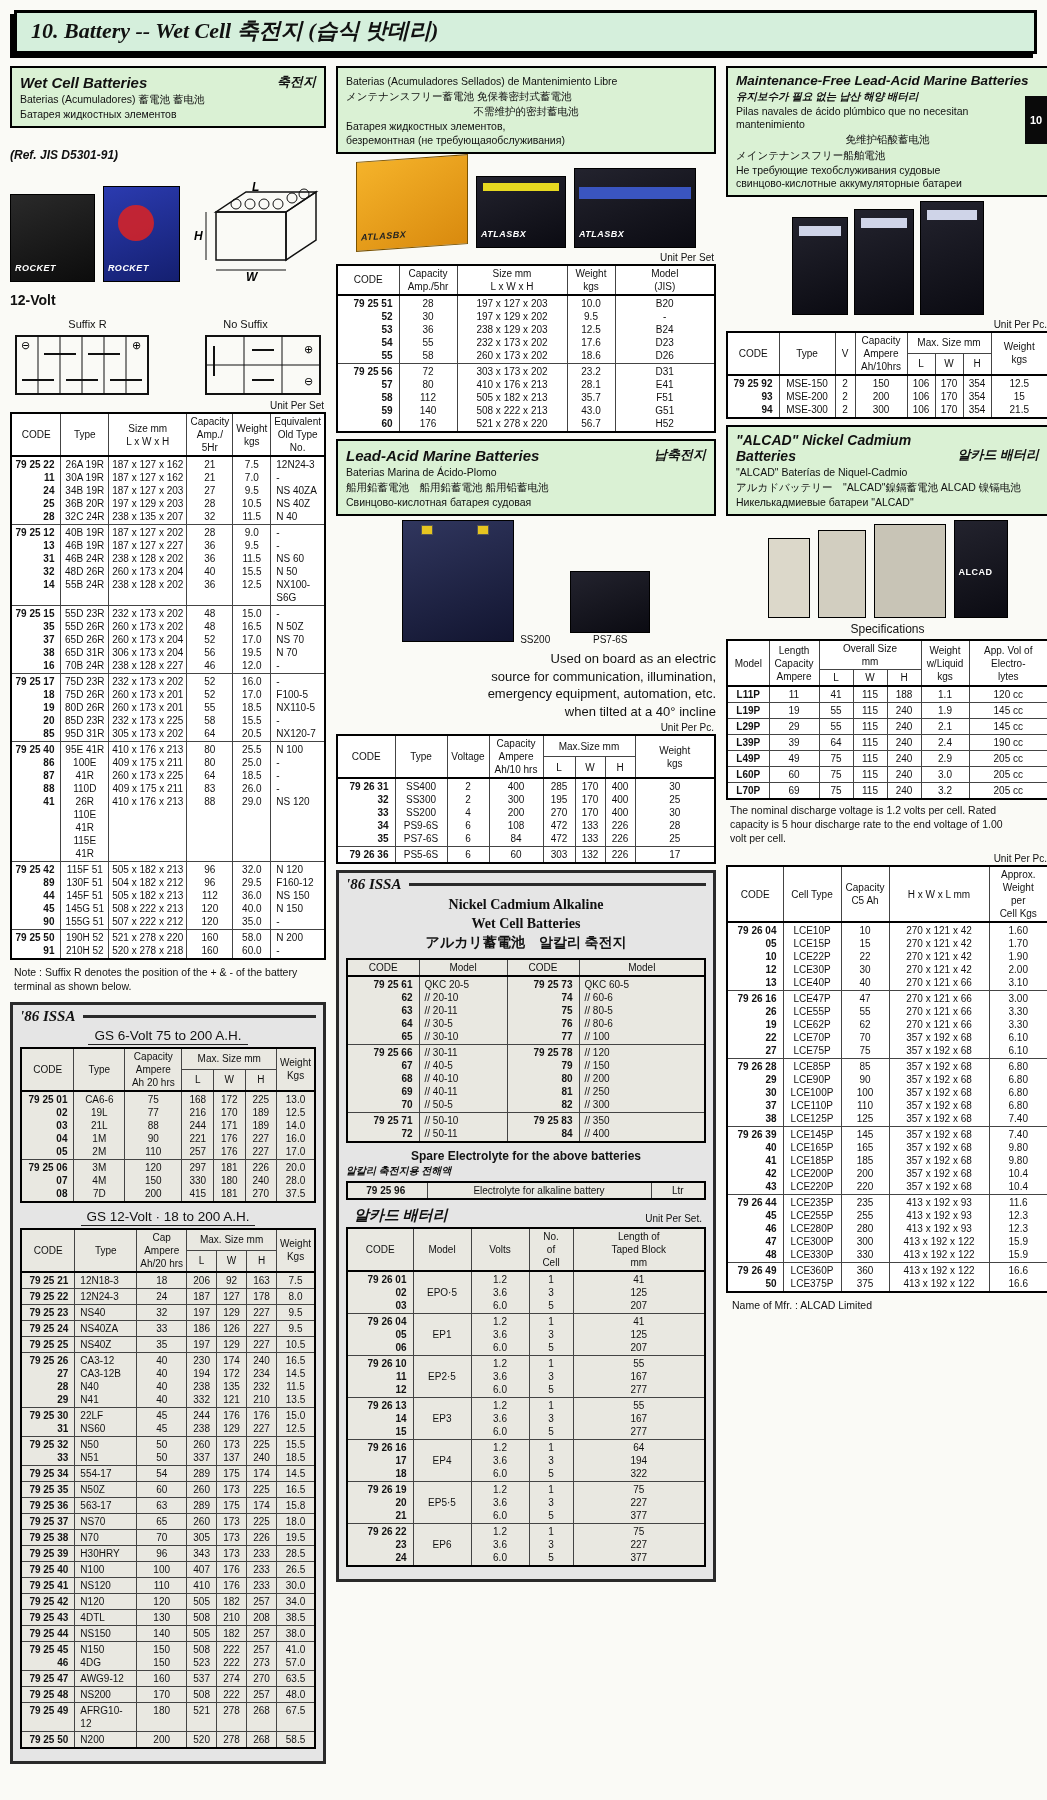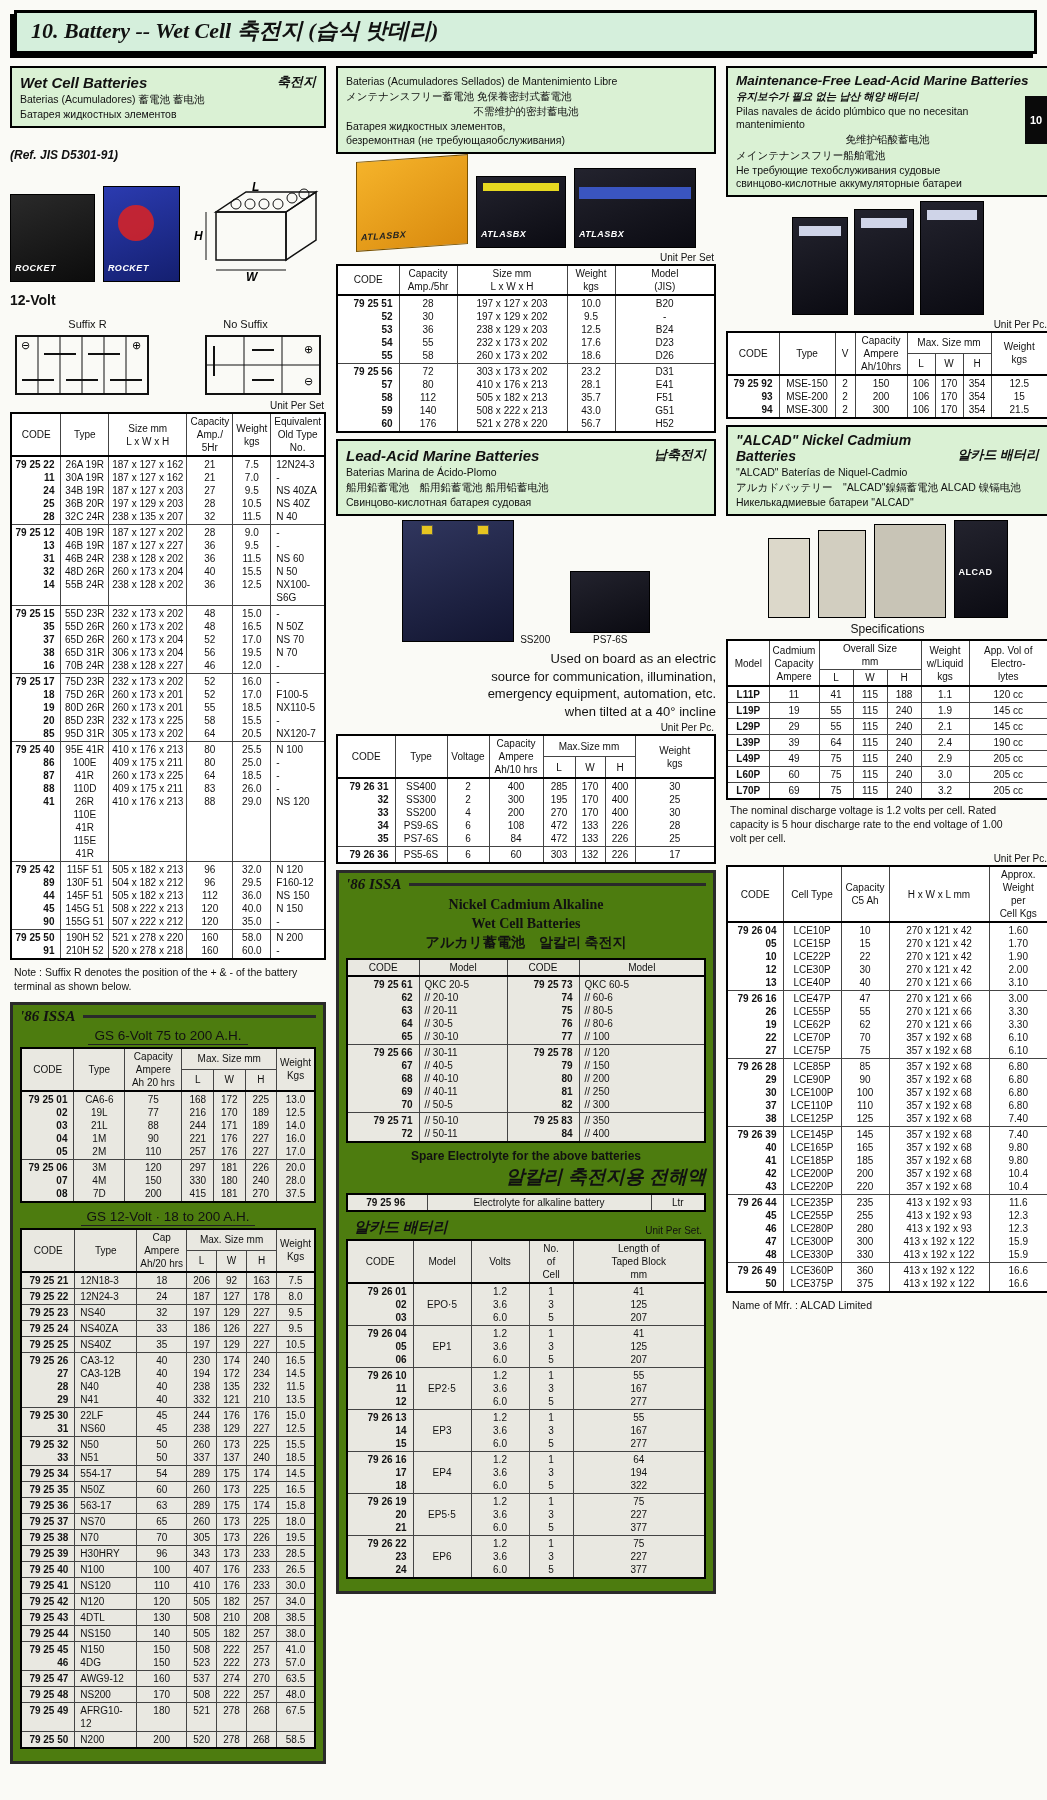--- a/index.html
+++ b/index.html
@@ -37,31 +37,31 @@
   .tbl thead th{font-weight:normal;text-align:center;vertical-align:middle;border-bottom:2px solid #000;}
   .tbl thead th.grp{border-bottom:1px solid #444;}
   .tbl td:first-child{font-weight:bold;text-align:right;padding-right:6px;}
   .tbl td{text-align:center;}
   .t-main td:nth-child(6),.t-gs12 td:nth-child(2),.t-qkc td:nth-child(2),.t-qkc td:nth-child(4){text-align:left;padding-left:5px;}
   .t-qkc td:nth-child(3){font-weight:bold;text-align:right;padding-right:6px;}
   .t-spec td:first-child{font-weight:bold;text-align:center;padding-right:3px;}
   .t-ep td{vertical-align:middle;}
   .t-elec td:first-child{text-align:center;}
   .note{font-size:10.5px;white-space:pre-line;margin:2px 0 8px 4px;line-height:1.3;}
-  .issa{border:3px solid #2a2a2a;background:#4d7c0f;padding:4px 7px 6px;margin-bottom:6px;}
+  .issa{border:3px solid #2a2a2a;background:#e5e5e5;padding:4px 7px 6px;margin-bottom:6px;}
   .issa .tbl{background:#e9e8e1;}
   .issa-head{display:flex;align-items:center;gap:8px;margin:-1px 0 3px;}
   .issa-head .bar{flex:1;height:3px;background:#2a2a2a;}
   .issa-tag{font-family:"Liberation Serif",serif;font-style:italic;font-weight:bold;font-size:15px;white-space:nowrap;}
   .gs-title{text-align:center;font-size:13.5px;margin:3px 0 4px;}
   .gs-title span{border-bottom:1.5px solid #222;padding:0 6px 1px;}
   .nicad-title{text-align:center;font-family:"Liberation Serif",serif;font-weight:bold;font-size:14px;
                white-space:pre-line;line-height:1.35;margin:2px 0 5px;}
   .spare-head{text-align:center;font-weight:bold;font-size:12px;margin:4px 0 1px;}
-  .spare-ko{text-align:right;font-weight:bold;font-style:italic;font-size:19px;margin-bottom:3px;}
+  .spare-ko{text-align:left;font-weight:bold;font-style:italic;font-size:10px;margin-bottom:3px;}
   .alkad-row{display:flex;justify-content:space-between;align-items:flex-end;margin:2px 2px 2px 8px;}
   .alkad-ttl{font-style:italic;font-weight:bold;font-size:15px;font-family:"Liberation Serif",serif;}
   .usage{font-size:13px;white-space:pre-line;text-align:right;line-height:1.35;margin:4px 0 2px 4px;}
   .specs-lbl{text-align:center;font-size:12px;margin:2px 0 3px;}
   .volt{font-weight:bold;font-size:14px;margin:10px 0;}
   .sfx-row{display:flex;justify-content:space-around;font-size:11px;margin-top:4px;}
   .diag-row{display:flex;justify-content:space-between;padding:0 4px;margin:2px 0;}
   .mfr{font-size:10.5px;margin:0 0 6px 6px;}
   svg text{font-family:"Liberation Sans",sans-serif;}
 </style>
@@ -1332,21 +1332,21 @@
           <col style="width:50px">
           <col style="width:34px">
           <col style="width:34px">
           <col style="width:34px">
           <col style="width:48px">
           <col>
         </colgroup>
       <thead>
         <tr>
           <th rowspan="2">Model</th>
-          <th rowspan="2">Cadmium
+          <th rowspan="2">Length
 Capacity
 Ampere</th>
           <th colspan="3" class="grp">Overall Size
 mm</th>
           <th rowspan="2">Weight
 w/Liquid
 kgs</th>
           <th rowspan="2">App. Vol of
 Electro-
 lytes</th>

